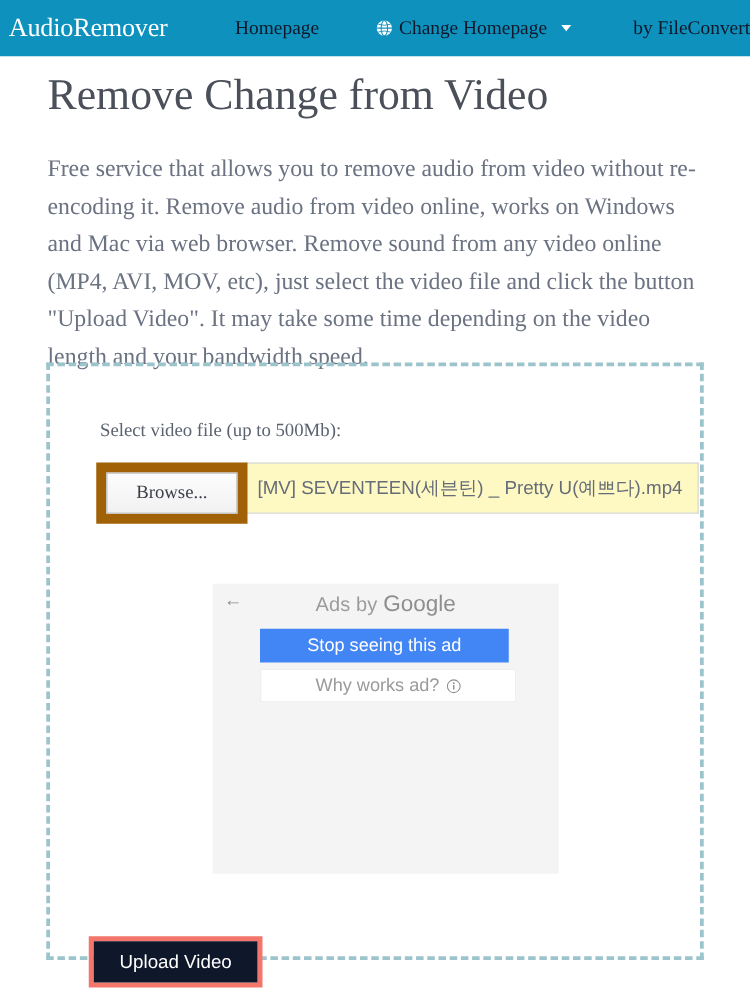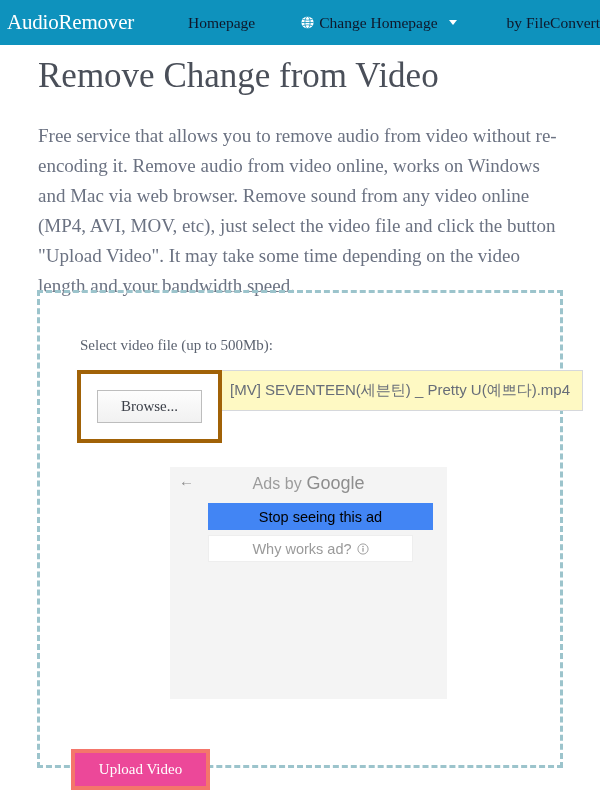--- a/index.html
+++ b/index.html
@@ -132,22 +132,22 @@
 
   
   .file-row {
     position: absolute;
     left: 37px;
     top: 77px;
     display: flex;
     align-items: stretch;
   }
   .browse-highlight {
-    border: 4px solid #a16207;
-    padding: 16px;
+    border: 8px solid #a16207;
+    padding: 0;
     display: inline-block;
     box-sizing: border-box;
     position: relative;
     z-index: 3;
   }
   .browse-btn {
     display: flex;
     align-items: center;
     justify-content: center;
     width: 105px;
@@ -213,24 +213,24 @@
   }
   .ads-by-google .g-word {
     font-size: 18px;
     color: #8e8e8e;
     letter-spacing: 0px;
   }
   .ad-btn-primary {
     position: absolute;
     left: 38px;
     top: 36px;
-    width: 225px;
+    width: 199px;
     height: 27px;
     background: #4285f4;
-    color: #000000;
+    color: #ffffff;
     font-size: 14.5px;
     font-family: "Liberation Sans", "DejaVu Sans", sans-serif;
     display: flex;
     align-items: center;
     justify-content: center;
     border: none;
     box-sizing: border-box;
     cursor: pointer;
   }
   .ad-btn-secondary {
@@ -268,26 +268,26 @@
     border: 4px solid #f4766b;
     box-sizing: border-box;
     display: inline-block;
   }
   .upload-btn {
     display: flex;
     align-items: center;
     justify-content: center;
     width: 131px;
     height: 33px;
-    background: #ec4899;
+    background: #0f172a;
     color: #ffffff;
     font-size: 15px;
     border: none;
     box-sizing: border-box;
-    font-family: Liberation Serif, serif;
+    font-family: Liberation Sans, sans-serif;
     cursor: pointer;
     white-space: nowrap;
   }
 </style>
 </head>
 <body>
 
 <div class="navbar">
   <a class="brand" href="#">AudioRemover</a>
   <div class="nav-links">

